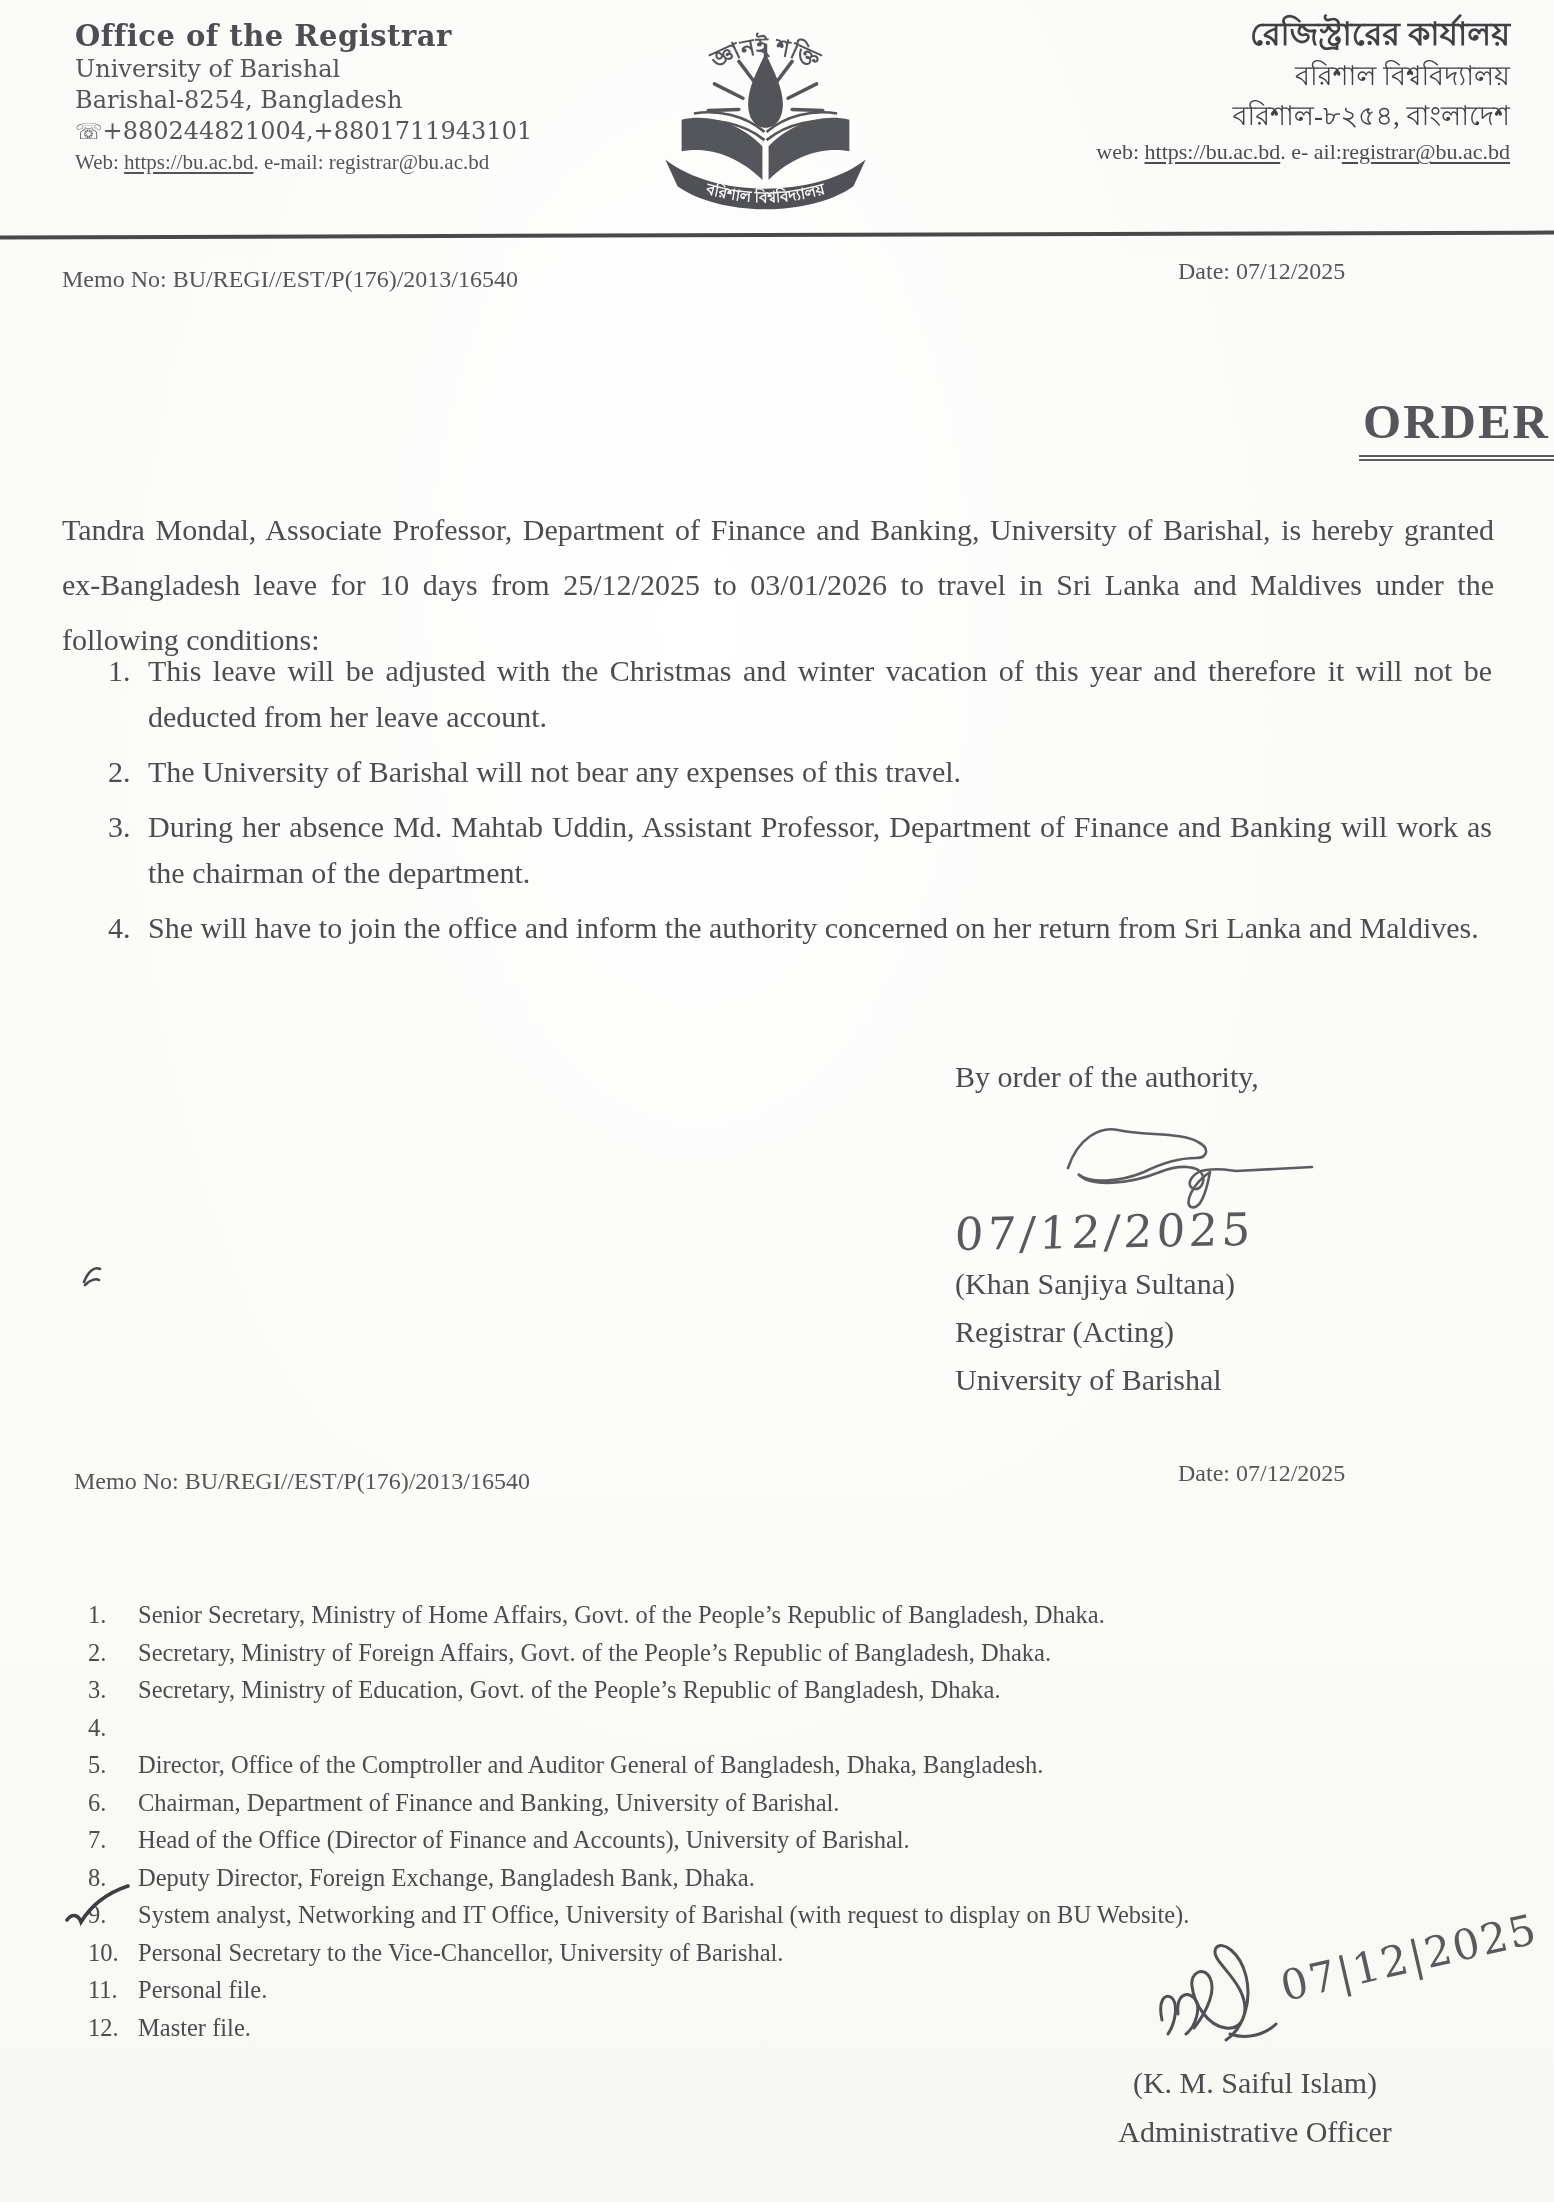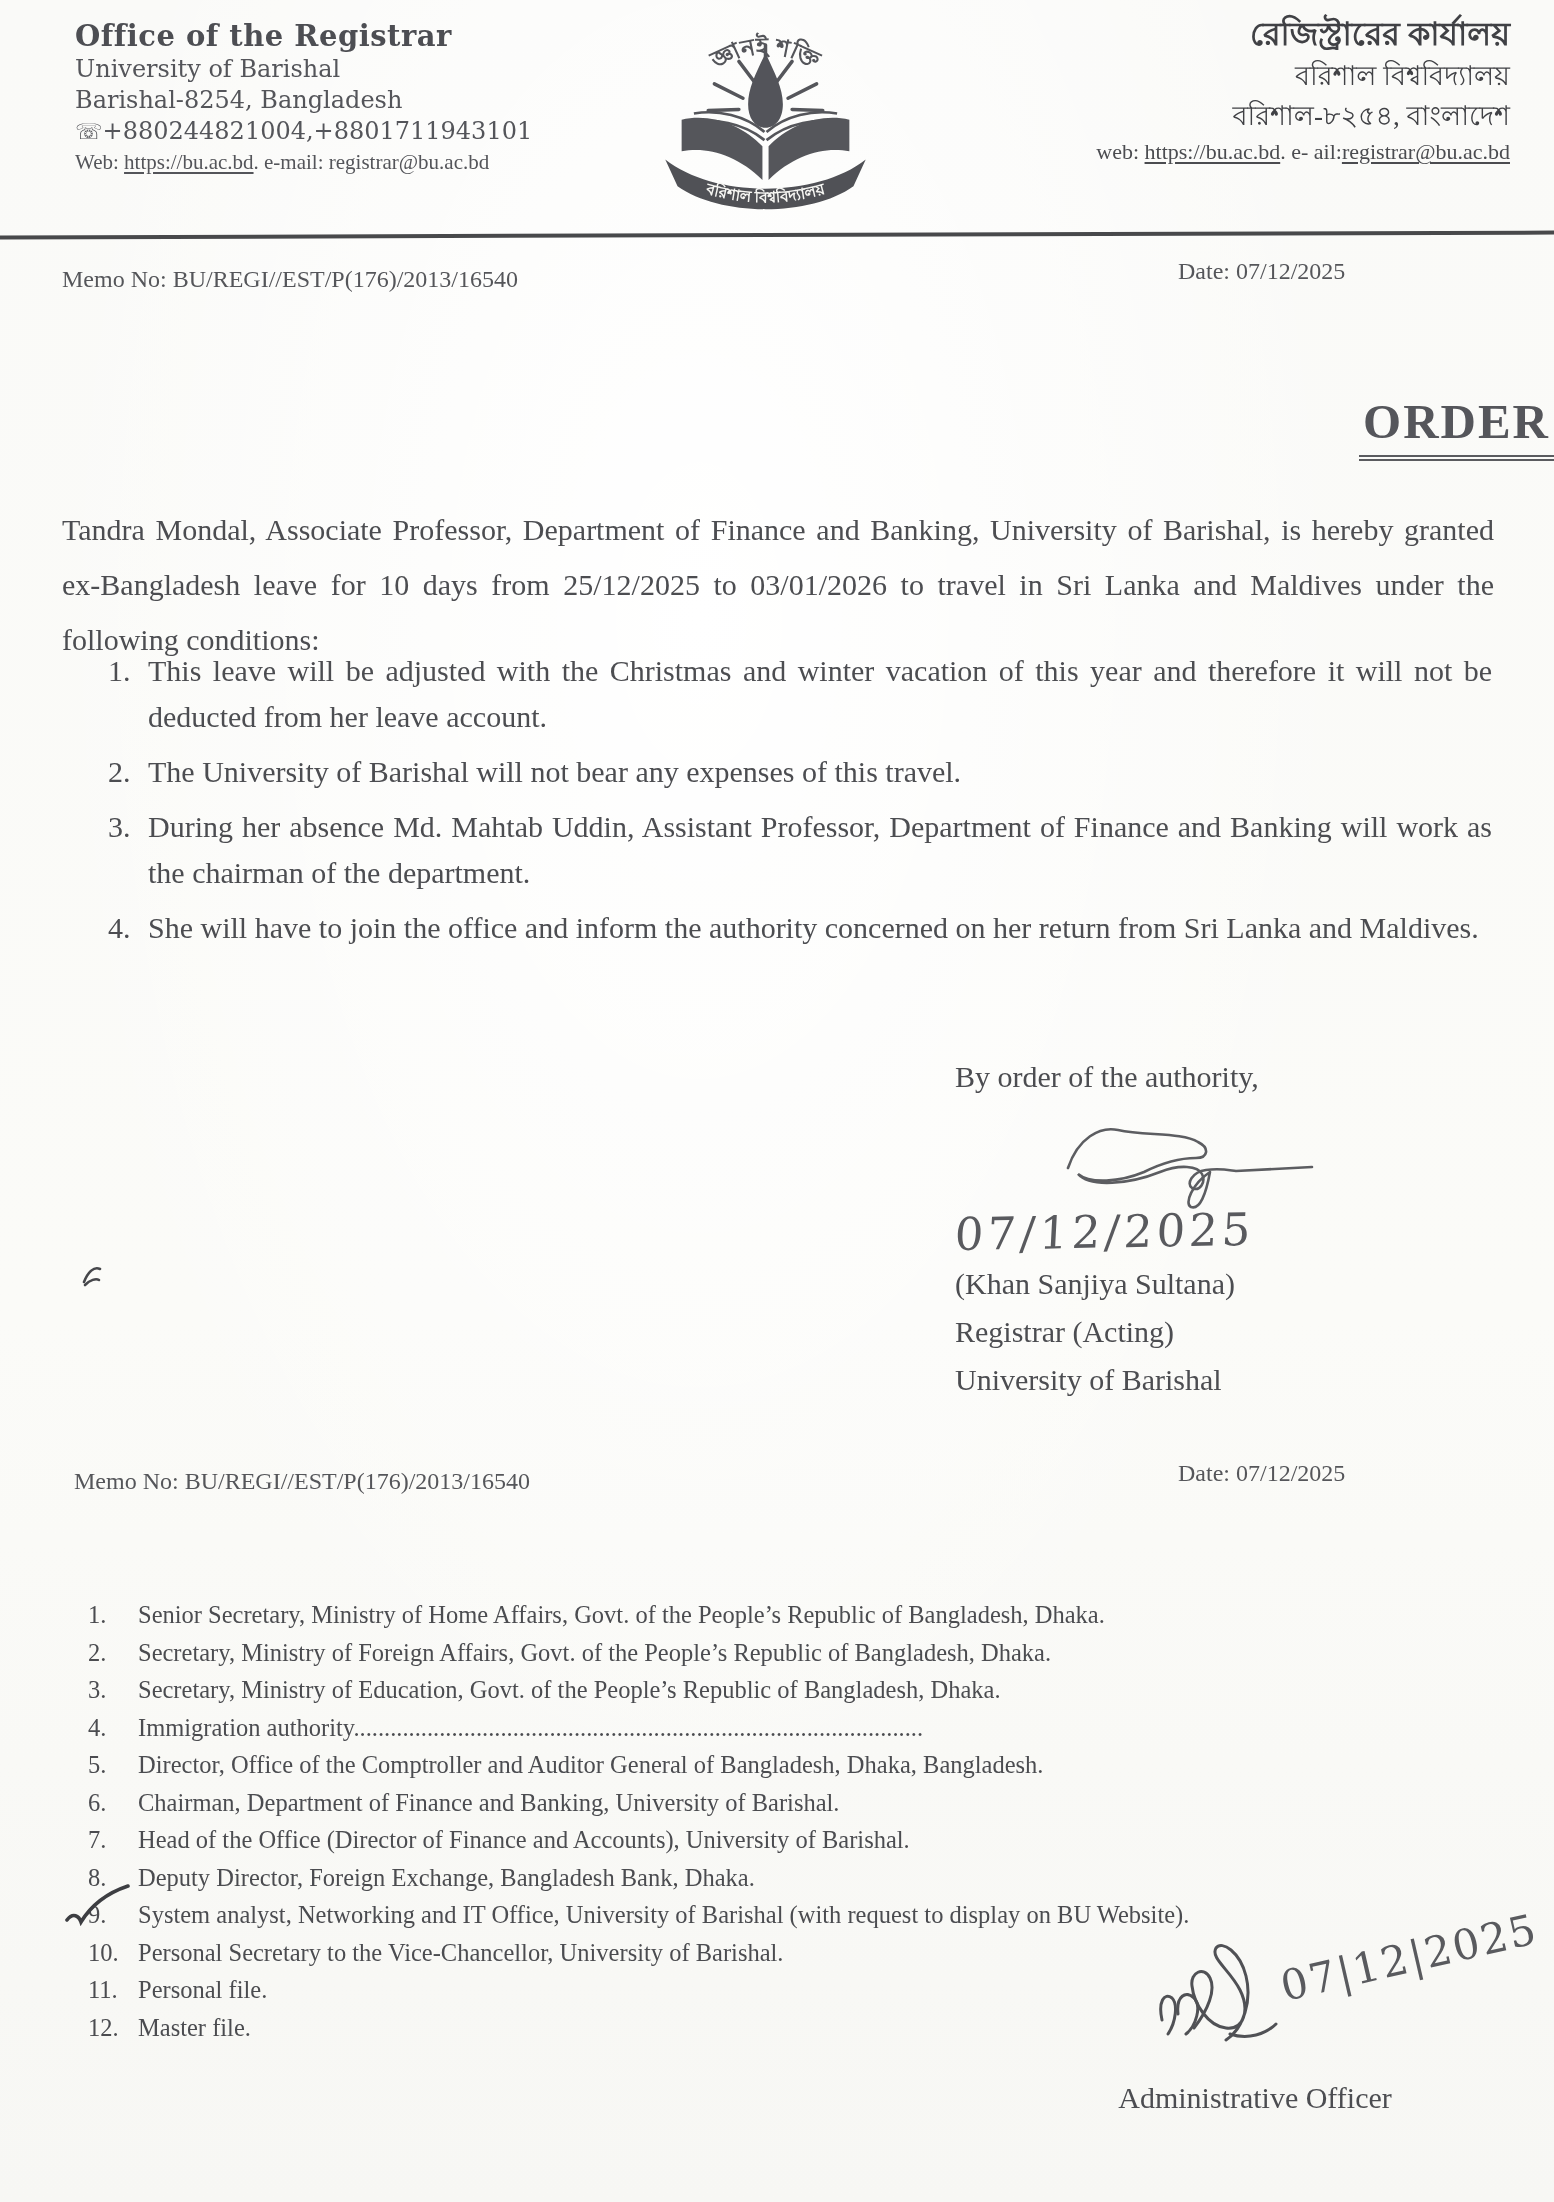--- a/index.html
+++ b/index.html
@@ -184,21 +184,20 @@
     <li>
         <span class="num">2.</span>
         <span>Secretary, Ministry of Foreign Affairs, Govt. of the People’s Republic of Bangladesh, Dhaka.</span>
       </li>
     <li>
         <span class="num">3.</span>
         <span>Secretary, Ministry of Education, Govt. of the People’s Republic of Bangladesh, Dhaka.</span>
       </li>
     <li>
         <span class="num">4.</span>
-        <span>Immigration authority.............................................................................................</span>
       </li>
     <li>
         <span class="num">5.</span>
         <span>Director, Office of the Comptroller and Auditor General of Bangladesh, Dhaka, Bangladesh.</span>
       </li>
     <li>
         <span class="num">6.</span>
         <span>Chairman, Department of Finance and Banking, University of Barishal.</span>
       </li>
     <li>
@@ -235,16 +234,17 @@
     <g fill="none" stroke="#505155" stroke-width="3" stroke-linecap="round">
       <path d="M14,82 C10,64 16,54 24,60 C30,66 28,84 20,96"></path>
       <path d="M30,76 C28,58 38,52 46,60 C54,68 48,88 38,96"></path>
       <path d="M46,90 C60,72 68,52 62,40 C56,28 42,34 44,48 C46,66 60,88 78,90 C96,92 102,72 92,52 C82,32 62,20 68,10 C74,2 92,14 98,38 C104,62 96,90 78,102"></path>
       <path d="M82,96 C100,102 118,96 128,86"></path>
     </g>
   </svg>
   <div class="sig2-date hand">07|12|2025</div>
 
   <div class="sig2">
+    <div>(K. M. Saiful Islam)</div>
     <div class="desig">Administrative Officer</div>
   </div>
 
 </div>
 
 </body></html>

